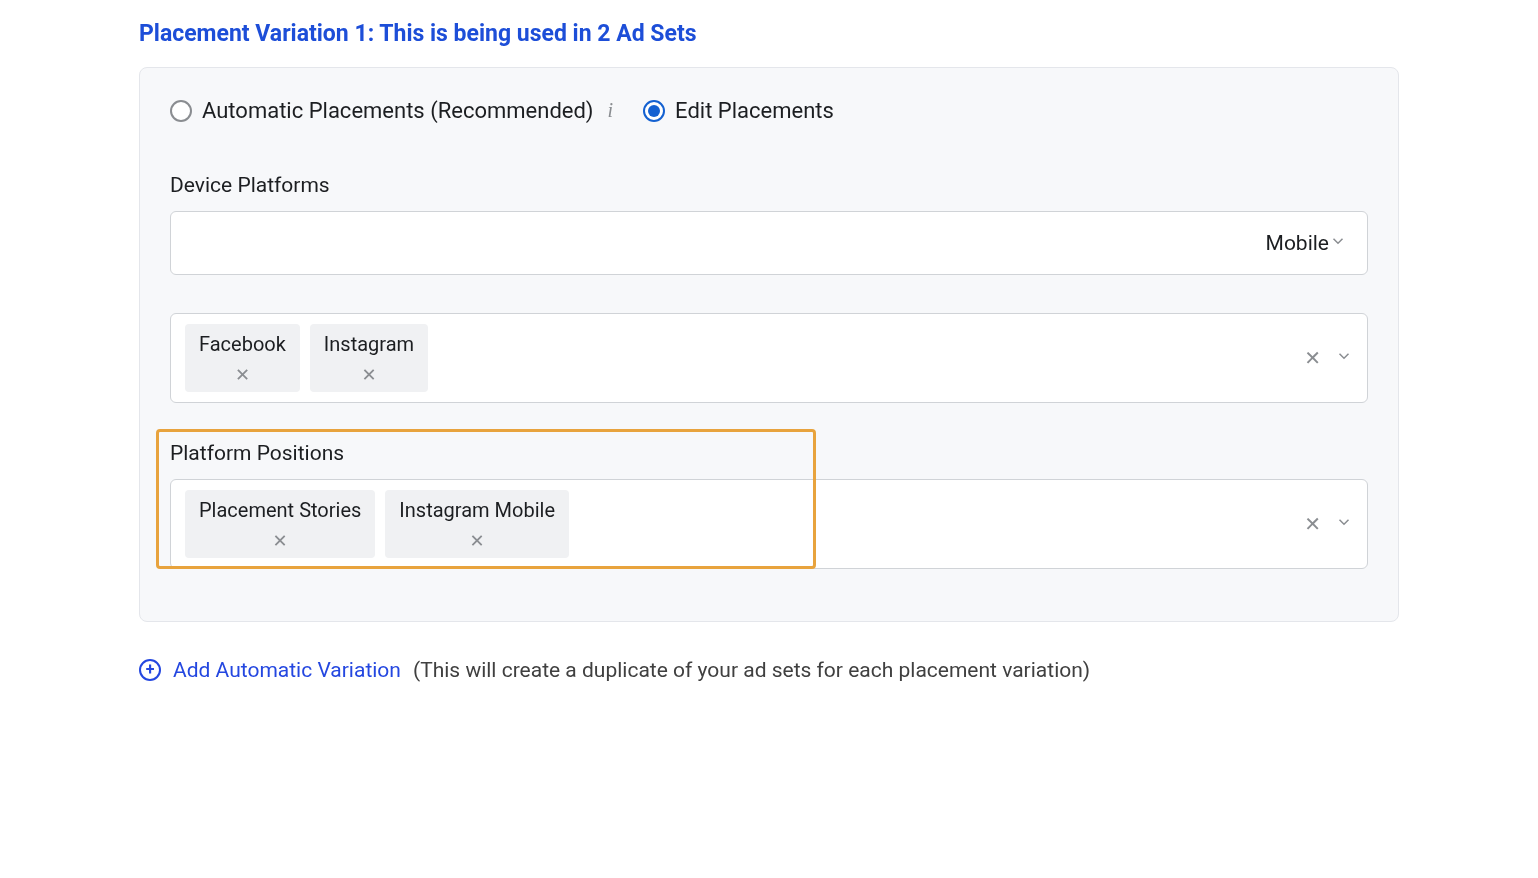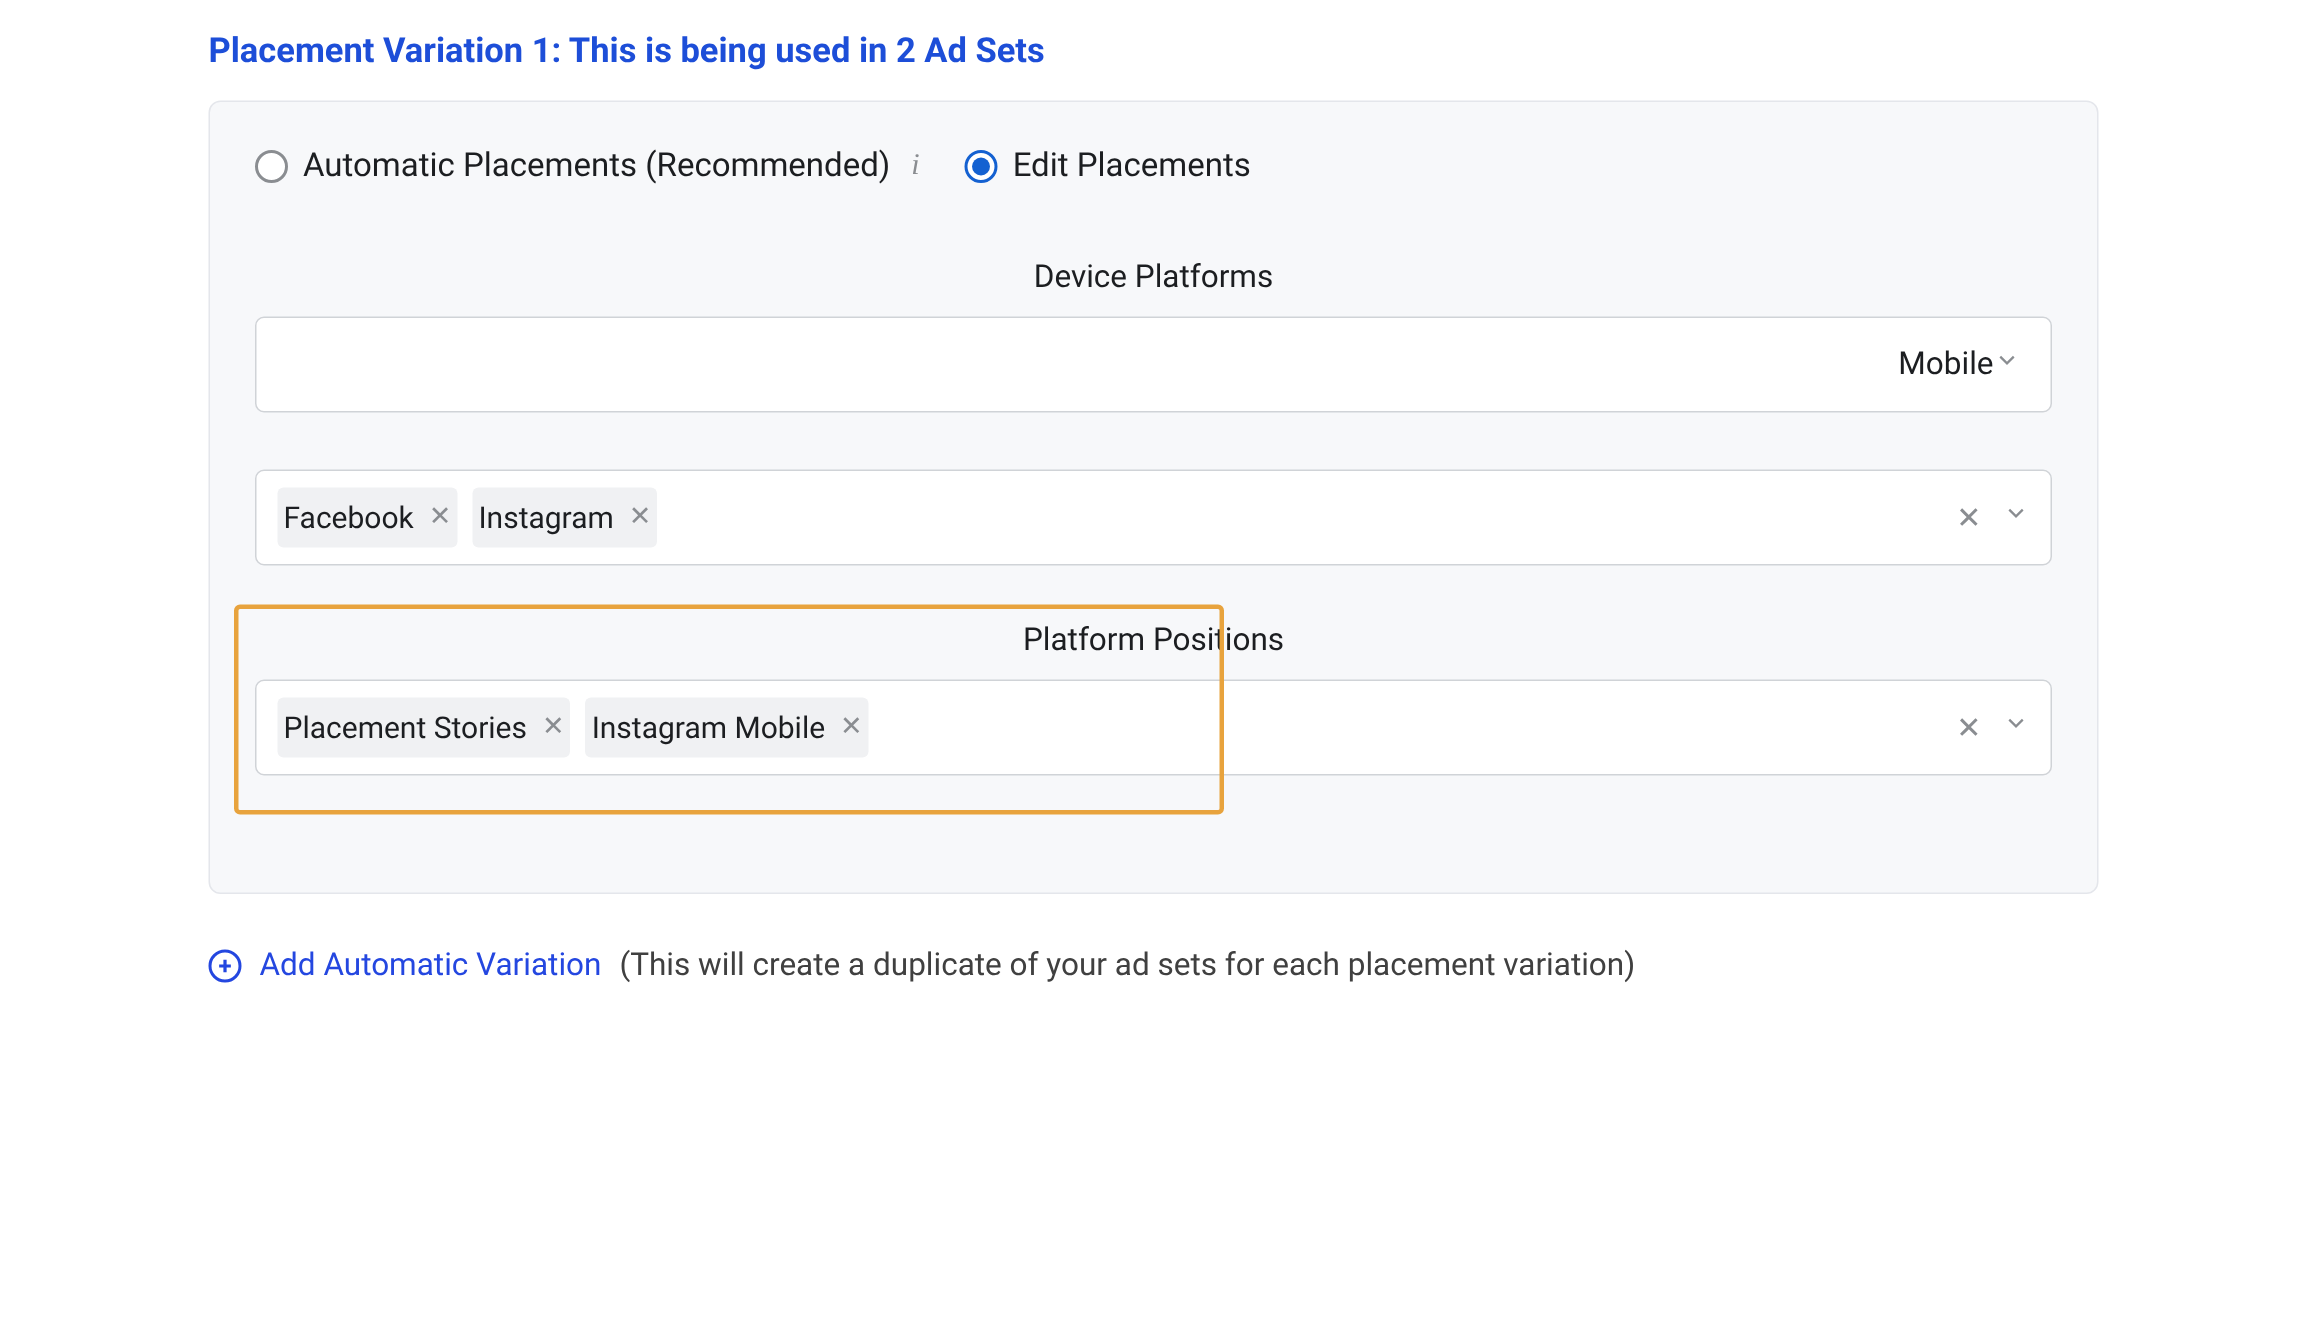--- a/index.html
+++ b/index.html
@@ -77,21 +77,20 @@
       margin-left: 4px;
     }
     .field-group {
       margin-bottom: 38px;
     }
     .field-label {
       font-size: 21px;
       color: #1c1e21;
       margin-bottom: 14px;
       display: block;
-      text-align: center;
     }
     .select-box, .tag-box {
       background: #ffffff;
       border: 1px solid #d0d3d7;
       border-radius: 6px;
       padding: 18px 20px;
       display: flex;
       align-items: center;
       justify-content: space-between;
       font-size: 21px;
@@ -113,26 +112,27 @@
     }
     .tags-container {
       display: flex;
       gap: 10px;
       flex: 1;
       flex-wrap: wrap;
     }
     .tag {
       background: #f0f1f3;
       border-radius: 4px;
-      padding: 8px 4px;
+      padding: 8px 14px;
       display: flex;
       align-items: center;
       gap: 10px;
       font-size: 20px;
       color: #1c1e21;
+      flex-direction: column;
     }
     .tag-close {
       color: #8a8d91;
       font-size: 18px;
       cursor: pointer;
       line-height: 1;
     }
     .box-actions {
       display: flex;
       align-items: center;

